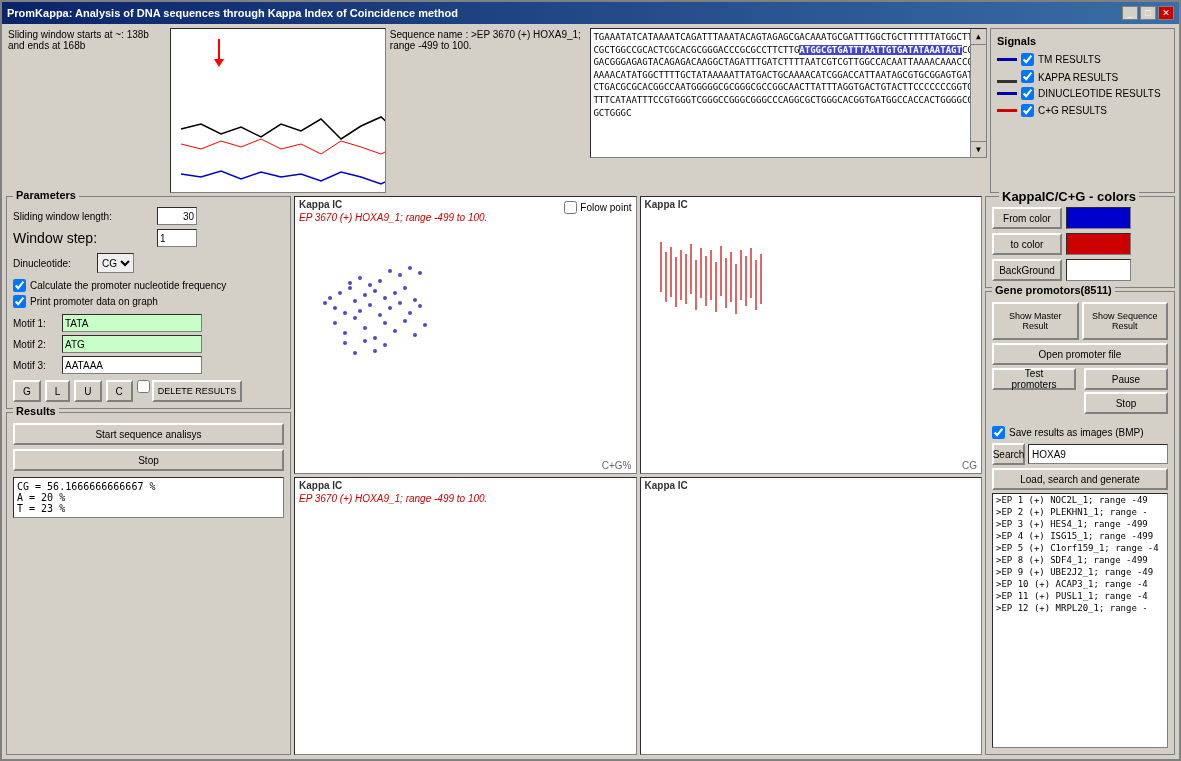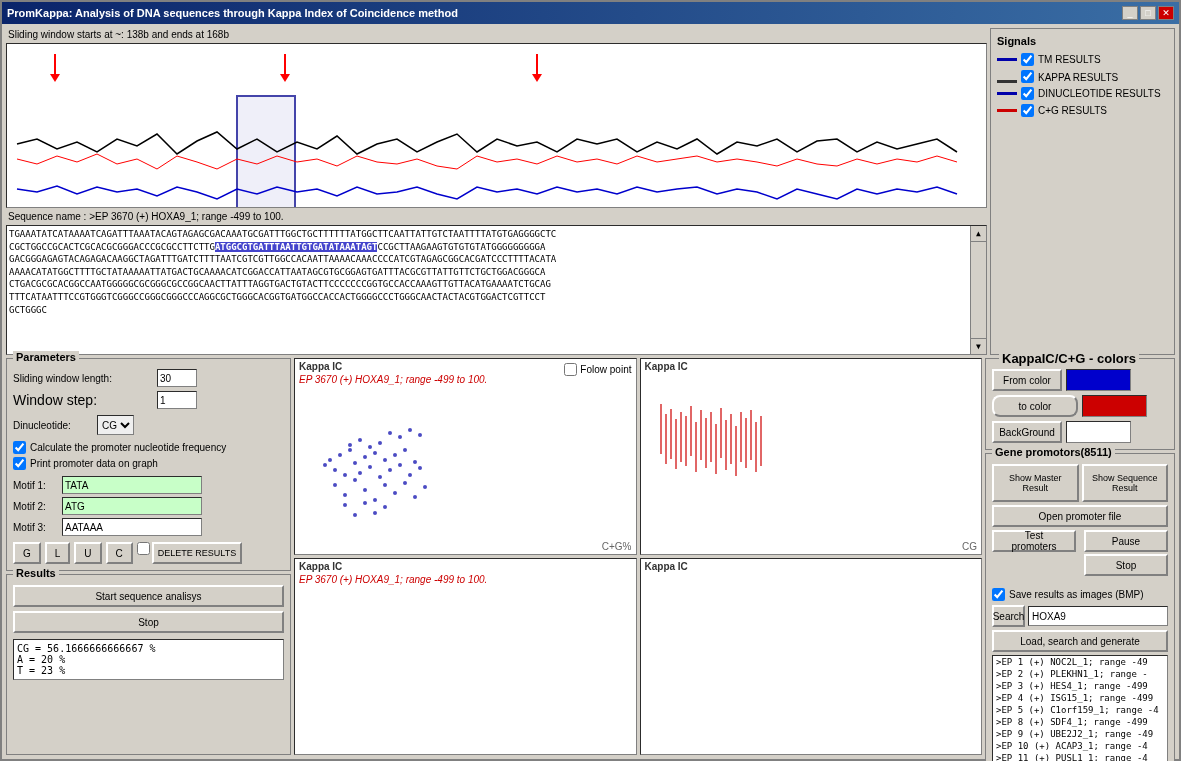--- a/index.html
+++ b/index.html
@@ -30,21 +30,21 @@
       <div class="title-btn">_</div>
       <div class="title-btn">□</div>
       <div class="title-btn" style="background:#cc0000;color:white;">✕</div>
     </div>
   </div>
 
   <div class="main-content">
 
     <div style="display:flex; gap:3px;">
 
-      <div style="flex:1; display:flex; flex-direction:column; gap:2px;">
+      <div style="flex:1; display:flex; gap:2px;">
         <div style="font-size:10px; padding:1px 2px;">Sliding window starts at ~: 138b and ends at 168b</div>
 
         <div style="background:white; border:1px inset #808080; height:165px; position:relative; overflow:hidden;">
           <svg width="100%" height="165">
 
             <rect x="0" y="0" width="100%" height="165" fill="white"></rect>
 
             <line x1="48" y1="10" x2="48" y2="30" stroke="red" stroke-width="2"></line>
             <polygon points="43,30 53,30 48,38" fill="red"></polygon>
 
@@ -109,21 +109,21 @@
 
     <div style="display:flex; gap:3px; flex:1; min-height:0;">
 
       <div style="width:285px; display:flex; flex-direction:column; gap:3px;">
 
         <div style="border:1px solid #808080; background:#d4d0c8; padding:6px; position:relative;">
           <div style="position:absolute; top:-8px; left:6px; background:#d4d0c8; padding:0 3px; font-size:11px; font-weight:bold;">Parameters</div>
 
           <div style="display:flex; align-items:center; margin-bottom:4px; gap:4px; margin-top:4px;">
             <span style="font-size:10px; width:140px;">Sliding window length:</span>
-            <input type="text" style="width: 40px; height: 18px; border: 1px inset rgb(128, 128, 128); font-size: 10px; padding: 1px 2px;" value="30">
+            <input type="text" style="width: 40px; height: 18px; border: 1px inset rgb(128, 128, 128); font-size: 10px; padding: 1px 2px; text-align: right;" value="30">
           </div>
           <div style="display:flex; align-items:center; margin-bottom:6px; gap:4px;">
             <span style="font-size:14px; width:140px;">Window step:</span>
             <input type="text" style="width: 40px; height: 18px; border: 1px inset rgb(128, 128, 128); font-size: 10px; padding: 1px 2px;" value="1">
           </div>
 
           <div style="display:flex; align-items:center; margin-bottom:6px; gap:4px;">
             <span style="font-size:10px; width:80px;">Dinucleotide:</span>
             <select style="height:20px; font-size:10px; border:1px inset #808080;">
               <option>CG</option>
@@ -296,21 +296,21 @@
       <div style="width:190px; display:flex; flex-direction:column; gap:3px;">
 
         <div style="border:1px solid #808080; background:#d4d0c8; padding:6px; position:relative;">
           <div style="position:absolute; top:-8px; left:13px; background:#d4d0c8; padding:0 3px; font-size:13px; font-weight:bold;">KappaIC/C+G - colors</div>
 
           <div style="display:flex; align-items:center; margin-bottom:4px; gap:4px; margin-top:4px;">
             <button class="btn" style="width:70px; font-size:10px;">From color</button>
             <div style="width:65px; height:22px; background:#0000cc; border:1px inset #808080;"></div>
           </div>
           <div style="display:flex; align-items:center; margin-bottom:4px; gap:4px;">
-            <button class="btn" style="width:86px; font-size:10px;border-radius:8px;">to color</button>
+            <button class="btn" style="width:70px; font-size:10px;">to color</button>
             <div style="width:65px; height:22px; background:#cc0000; border:1px inset #808080;"></div>
           </div>
           <div style="display:flex; align-items:center; gap:4px;">
             <button class="btn" style="width:70px; font-size:10px;">BackGround</button>
             <div style="width:65px; height:22px; background:white; border:1px inset #808080;"></div>
           </div>
         </div>
 
         <div style="border:1px solid #808080; background:#d4d0c8; padding:6px; position:relative; flex:1; display:flex; flex-direction:column;">
           <div style="position:absolute; top:-8px; left:6px; background:#d4d0c8; padding:0 3px; font-size:11px; font-weight:bold;">Gene promotors(8511)</div>

